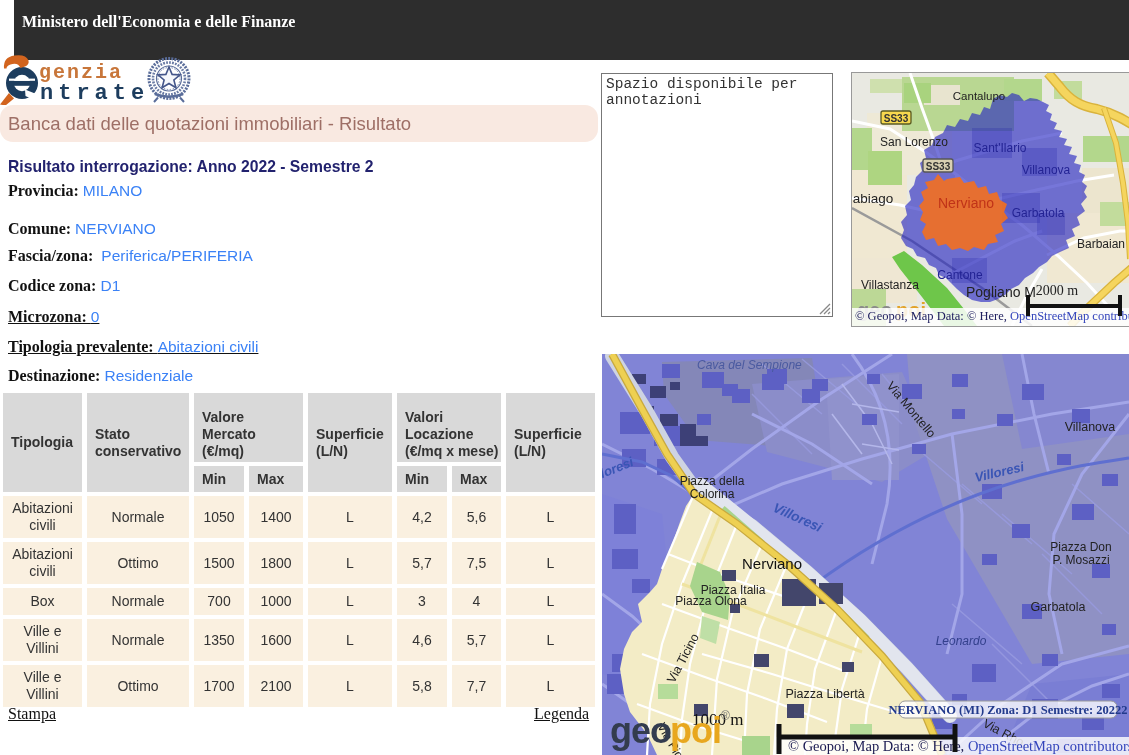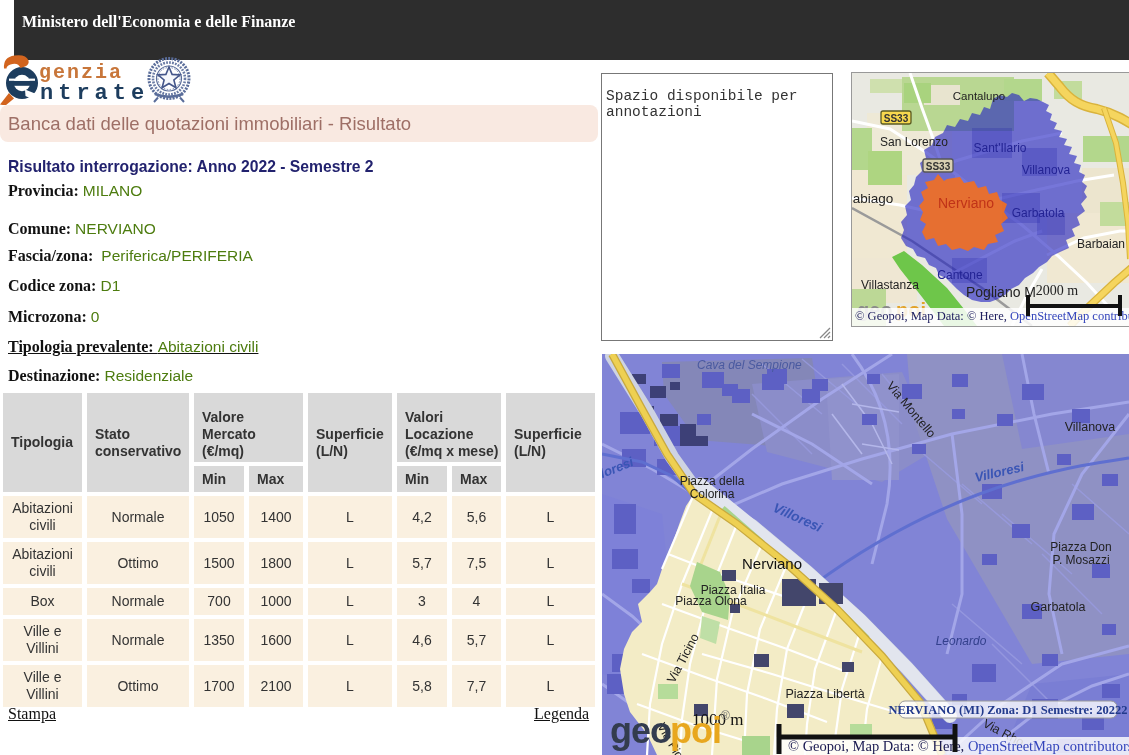--- a/index.html
+++ b/index.html
@@ -2,34 +2,34 @@
 <html><head>
 <meta charset="utf-8">
 <style>
 html,body{margin:0;padding:0;}
 body{width:1129px;height:755px;overflow:hidden;position:relative;background:#fff;
   font-family:"Liberation Sans",sans-serif;}
 .abs{position:absolute;}
 #topbar{left:14px;top:0;width:1129px;height:60px;background:#2d2d2d;text-decoration:underline;}
 #topbar span{position:absolute;left:8px;top:13px;color:#fff;font-family:"Liberation Serif",serif;
   font-weight:bold;font-size:16px;}
-#pinkbar{left:0;top:105px;width:598px;height:37px;background:#f9e9e1;border-radius:8px;}
+#pinkbar{left:0;top:105px;width:598px;height:37px;background:#f9e9e1;border-radius:13px;}
 #pinkbar span{position:absolute;left:8px;top:8px;color:#9e6f66;font-size:18.5px;}
 #h3{left:8px;top:158px;color:#22226e;font-size:15.7px;font-weight:bold;}
 .lbl{font-family:"Liberation Serif",serif;font-weight:bold;font-size:16px;color:#111;left:8px;}
-.val{font-family:"Liberation Sans",sans-serif;font-weight:normal;font-size:15.5px;color:#4d7c0f;}
+.val{font-family:"Liberation Sans",sans-serif;font-weight:normal;font-size:15.5px;color:#3b82f6;}
 table{border-collapse:separate;border-spacing:5px 4px;position:absolute;left:-2px;top:389px;
   font-size:14px;color:#333;table-layout:fixed;}
 th{background:#d9d9d9;font-weight:bold;text-align:left;vertical-align:middle;
   padding:2px 2px 2px 8px;line-height:17px;overflow:hidden;}
 th.tl{vertical-align:top;padding-top:16px;}
 td{background:#faf0e0;text-align:center;vertical-align:middle;line-height:17px;padding:4px 3px;height:19px;}
 a.link{font-family:"Liberation Serif",serif;font-size:16px;color:#111;text-decoration:underline;}
 #ta{left:601px;top:73px;width:222px;height:238px;border:1px solid #777;background:#fff;
-  font-family:"Liberation Mono",monospace;font-size:14.5px;color:#333;padding:14px 4px;
+  font-family:"Liberation Mono",monospace;font-size:14.5px;color:#333;padding:2px 4px;
   line-height:16px;white-space:pre-wrap;}
 #smallmap{left:851px;top:72px;width:290px;height:253px;border:1px solid #999;overflow:hidden;}
 #bigmap{left:602px;top:354px;width:527px;height:401px;overflow:hidden;}
 </style>
 </head>
 <body>
 <div class="abs" id="topbar">
     <span>Ministero dell'Economia e delle Finanze</span>
   </div>
 
@@ -63,21 +63,21 @@
 <div class="abs" id="pinkbar">
     <span>Banca dati delle quotazioni immobiliari - Risultato</span>
   </div>
 
 <div class="abs" id="h3">Risultato interrogazione: Anno 2022 - Semestre 2</div>
 
 <div class="abs lbl" style="top:182px;">Provincia: <span class="val">MILANO</span></div>
 <div class="abs lbl" style="top:220px;">Comune: <span class="val">NERVIANO</span></div>
 <div class="abs lbl" style="top:247px;">Fascia/zona:&nbsp; <span class="val">Periferica/PERIFERIA</span></div>
 <div class="abs lbl" style="top:277px;">Codice zona: <span class="val">D1</span></div>
-<div class="abs lbl" style="top:308px;">Microzona: <span class="val">0</span></div>
+<div class="abs lbl" style="top:308px;text-decoration:underline;">Microzona: <span class="val">0</span></div>
 <div class="abs lbl" style="top:338px;text-decoration:underline;">Tipologia prevalente: <span class="val">Abitazioni civili</span></div>
 <div class="abs lbl" style="top:367px;">Destinazione: <span class="val">Residenziale</span></div>
 
 <table>
 <colgroup>
       <col style="width:79px">
       <col style="width:102px">
       <col style="width:50px">
       <col style="width:54px">
       <col style="width:84px">

